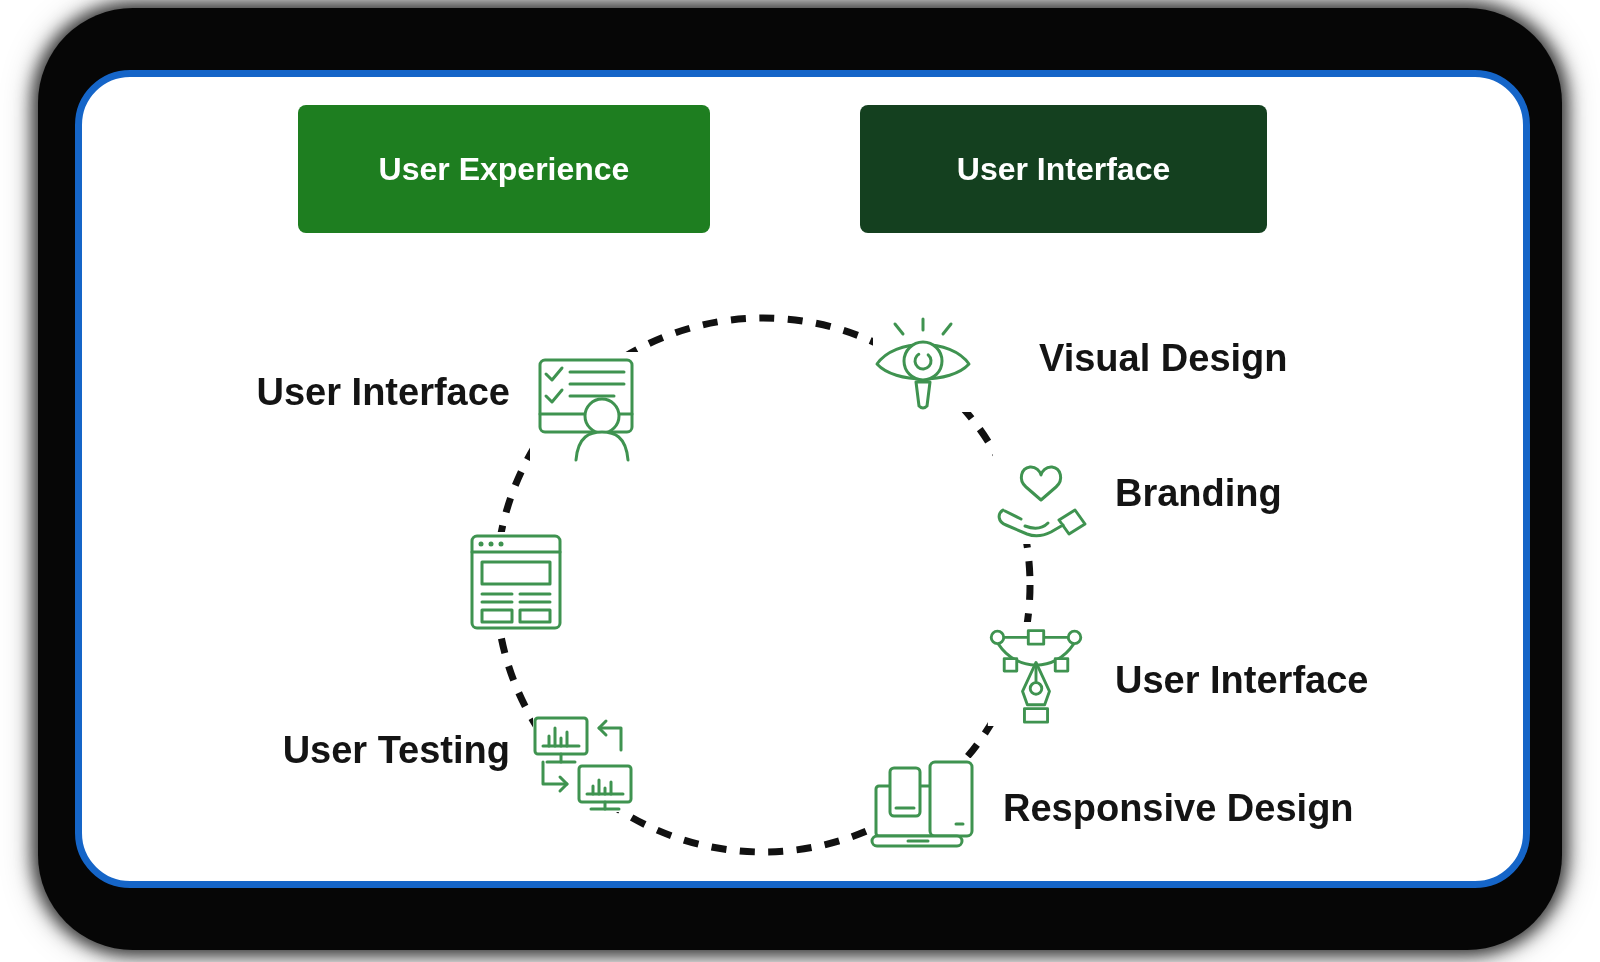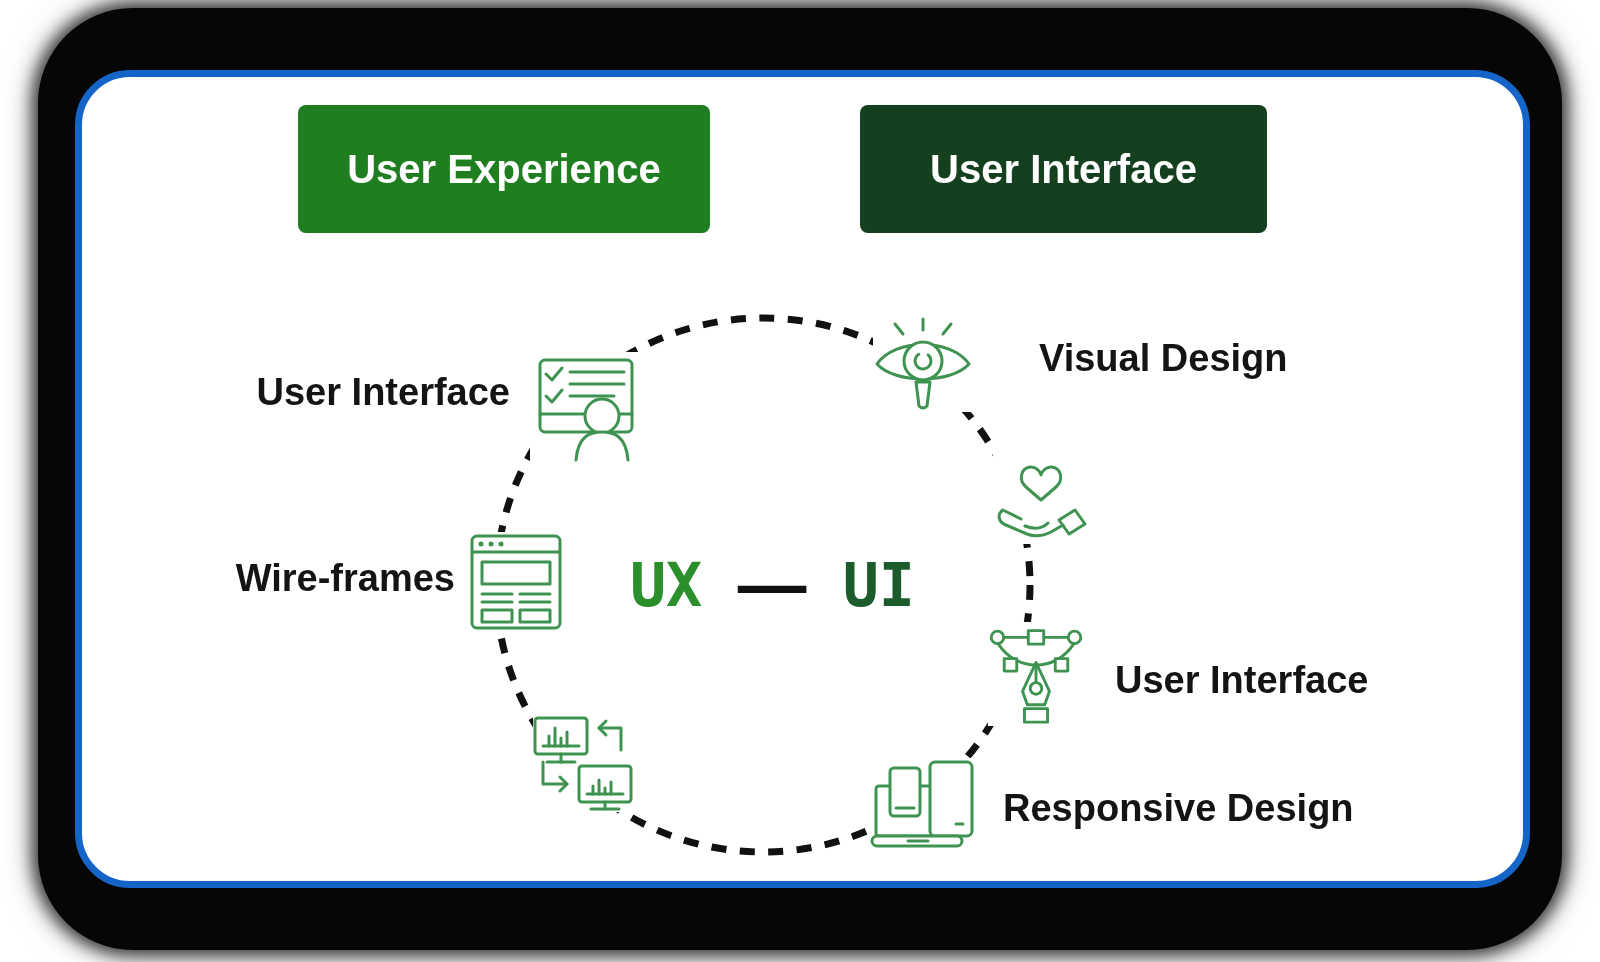--- a/index.html
+++ b/index.html
@@ -9,21 +9,21 @@
   *{box-sizing:border-box;margin:0;padding:0}
   html,body{width:1600px;height:962px;background:#ffffff;overflow:hidden;
     font-family:"Liberation Sans",sans-serif;}
   .stage{position:relative;width:1600px;height:962px;}
   .blob{position:absolute;left:38px;top:8px;width:1524px;height:942px;
     background:#060606;border-radius:95px;
     box-shadow:0 0 16px 6px rgba(0,0,0,.7), 0 0 34px 2px rgba(0,0,0,.35);}
   .card{position:absolute;left:75px;top:70px;width:1455px;height:818px;
     background:#ffffff;border:7px solid var(--border-blue);border-radius:55px;}
   .hdr-btn{position:absolute;height:128px;display:flex;align-items:center;justify-content:center;
-    color:#fff;font-weight:bold;font-size:40px;border:none;border-radius:8px;cursor:pointer;
+    color:#fff;font-weight:bold;font-size:32px;border:none;border-radius:8px;cursor:pointer;
     font-family:"Liberation Sans",sans-serif;}
   .hdr-btn.ux{left:298px;top:105px;width:412px;background:var(--btn-ux);}
   .hdr-btn.ui{left:860px;top:105px;width:407px;background:var(--btn-ui);}
   .circle-svg{position:absolute;left:0;top:0;width:1600px;height:962px;pointer-events:none;}
   .item-label{position:absolute;font-weight:bold;font-size:38px;line-height:1;
     color:var(--text-dark);white-space:nowrap;}
   .lbl-right{text-align:right;}
   .icon{position:absolute;}
   .icon svg{display:block;width:100%;height:100%;}
   .icon svg *{stroke:var(--icon-green);stroke-width:3;fill:none;
@@ -47,23 +47,24 @@
   <div class="card"></div>
 
   <button class="hdr-btn ux">User Experience</button>
   <button class="hdr-btn ui">User Interface</button>
 
   <svg class="circle-svg">
     <circle cx="763" cy="585" r="267" fill="none" stroke="#111111" stroke-width="7" stroke-dasharray="15 13.5"></circle>
   </svg>
 
   <div class="item-label lbl-right" style="left:180px;top:373px;width:330px;">User Interface</div>
-  <div class="item-label lbl-right" style="left:135px;top:559px;width:320px;">Wire-frames</div>
+  <div class="item-label lbl-right" style="left:190px;top:731px;width:320px;">User Testing</div>
 
   <div class="item-label" style="left:1003px;top:339px;margin-left:36px;">Visual Design</div>
+  <div class="item-label" style="left:1115px;top:474px;">Branding</div>
   <div class="item-label" style="left:1115px;top:661px;">User Interface</div>
   <div class="item-label" style="left:1003px;top:789px;">Responsive Design</div>
 
   <div class="icon" style="left:530px;top:352px;width:112px;height:112px;">
     <svg viewBox="0 0 112 112">
       <rect class="bg" x="0" y="0" width="112" height="112"></rect>
       <rect x="10" y="8" width="92" height="72" rx="5"></rect>
       <line x1="10" y1="62" x2="102" y2="62"></line>
       <polyline points="16,22 22,28 32,16"></polyline>
       <polyline points="16,44 22,50 32,38"></polyline>
@@ -167,19 +168,14 @@
       <rect class="wfill" x="6" y="28" width="72" height="50" rx="3"></rect>
       <rect class="wfill" x="20" y="10" width="30" height="48" rx="4"></rect>
       <line x1="26" y1="50" x2="44" y2="50" stroke-width="4.5"></line>
       <rect class="wfill" x="60" y="4" width="42" height="74" rx="5"></rect>
       <line x1="86" y1="66" x2="93" y2="66"></line>
       <rect class="wfill" x="2" y="78" width="90" height="10" rx="5"></rect>
       <line x1="38" y1="83" x2="58" y2="83"></line>
     </svg>
   </div>
 
-  <div class="center-line">
-    <span class="center-ux">UX</span>
-    <span class="center-dash">—</span>
-    <span class="center-ui">UI</span>
-  </div>
 
 </div>
 
 </body></html>

